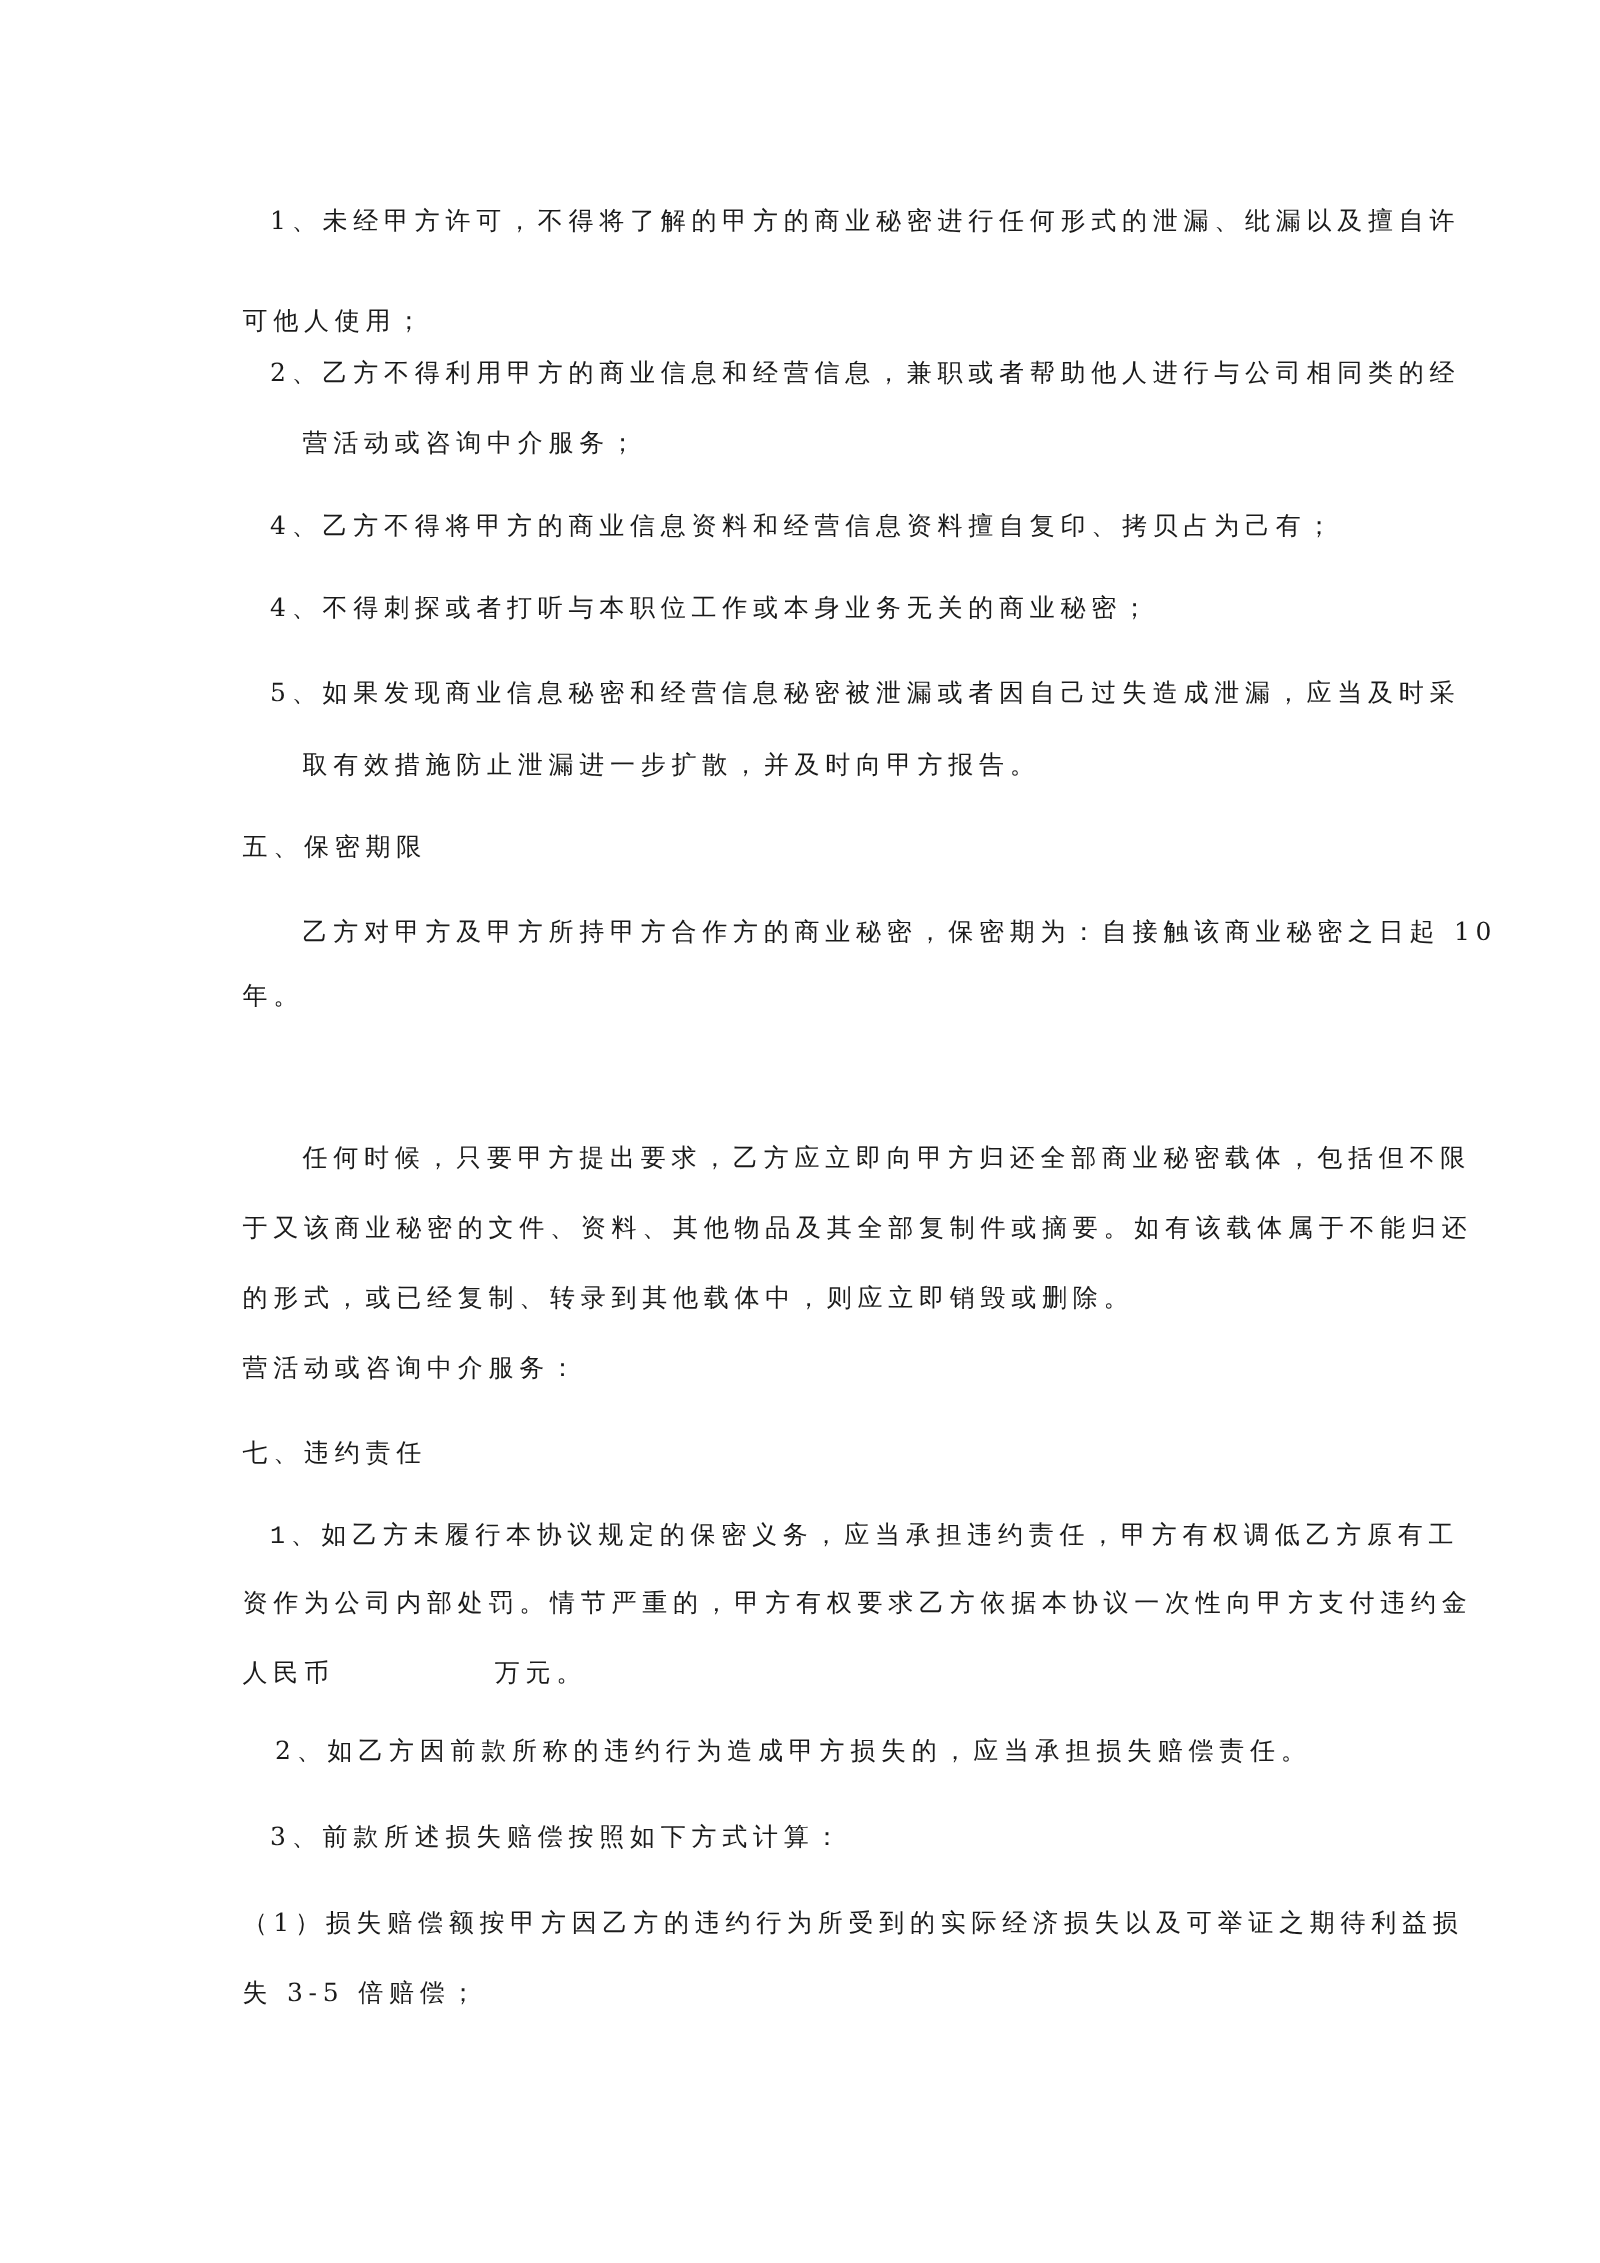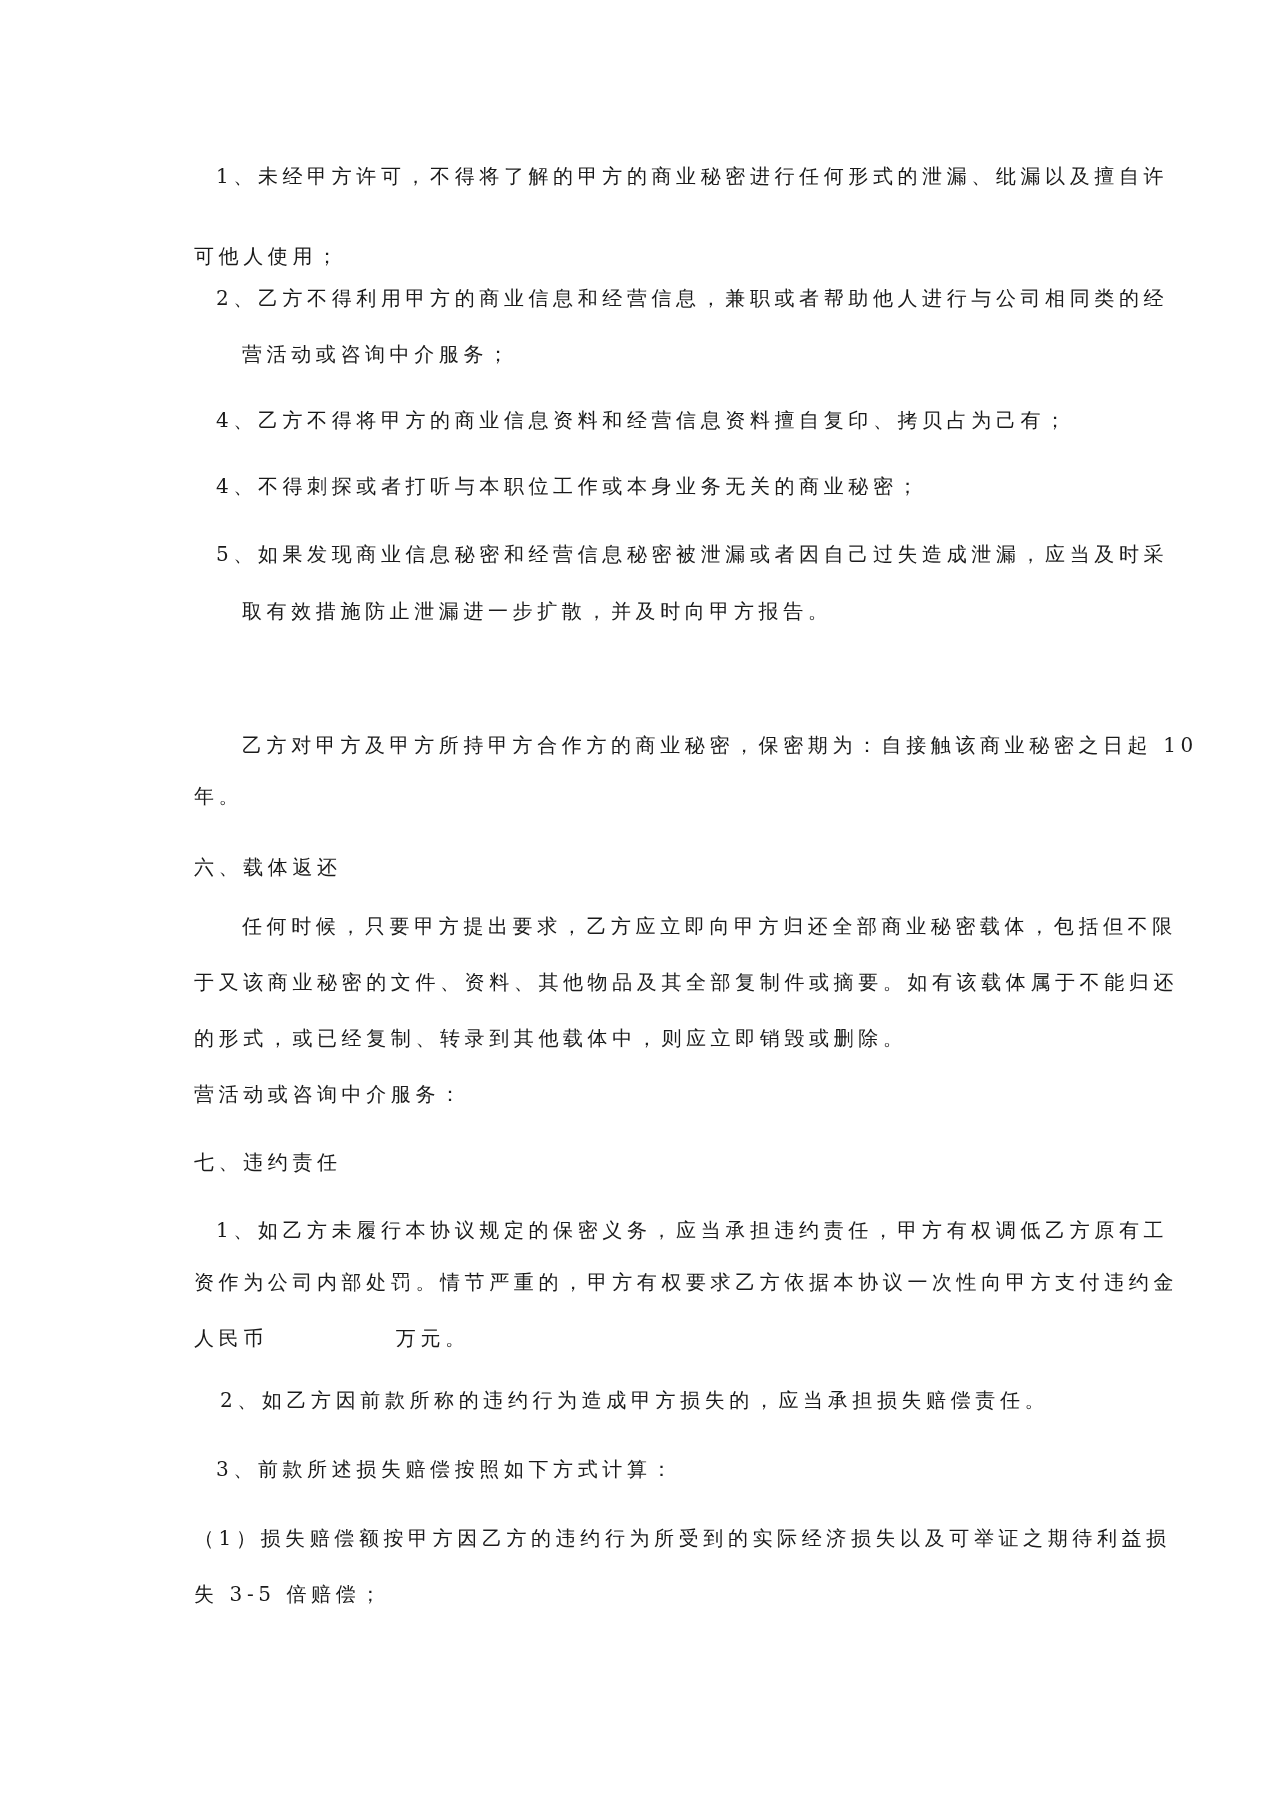--- a/index.html
+++ b/index.html
@@ -43,32 +43,32 @@
 <div class="page">
   <div class="line" style="left:216px; top:162px;">1、未经甲方许可，不得将了解的甲方的商业秘密进行任何形式的泄漏、纰漏以及擅自许</div>
   <div class="line" style="left:194px; top:218px;margin-top:24px;">可他人使用；</div>
   <div class="line" style="left:216px; top:284px;">2、乙方不得利用甲方的商业信息和经营信息，兼职或者帮助他人进行与公司相同类的经</div>
   <div class="line" style="left:242px; top:340px;">营活动或咨询中介服务；</div>
   <div class="line" style="left:216px; top:406px;">4、乙方不得将甲方的商业信息资料和经营信息资料擅自复印、拷贝占为己有；</div>
   <div class="line" style="left:216px; top:472px;">4、不得刺探或者打听与本职位工作或本身业务无关的商业秘密；</div>
   <div class="line" style="left:216px; top:540px;">5、如果发现商业信息秘密和经营信息秘密被泄漏或者因自己过失造成泄漏，应当及时采</div>
   <div class="line" style="left:242px; top:597px;">取有效措施防止泄漏进一步扩散，并及时向甲方报告。</div>
 
+  <div class="line" style="left:194px; top:663px;">五、保密期限</div>
   <div class="line" style="left:242px; top:731px;">乙方对甲方及甲方所持甲方合作方的商业秘密，保密期为：自接触该商业秘密之日起 10</div>
   <div class="line" style="left:194px; top:782px;">年。</div>
 
-  <div class="line" style="left:194px; top:853px;">六、载体返还</div>
   <div class="line" style="left:242px; top:912px;">任何时候，只要甲方提出要求，乙方应立即向甲方归还全部商业秘密载体，包括但不限</div>
   <div class="line" style="left:194px; top:968px;">于又该商业秘密的文件、资料、其他物品及其全部复制件或摘要。如有该载体属于不能归还</div>
   <div class="line" style="left:194px; top:1024px;">的形式，或已经复制、转录到其他载体中，则应立即销毁或删除。</div>
 
   <div class="line" style="left:194px; top:1080px;">营活动或咨询中介服务：</div>
 
   <div class="line" style="left:194px; top:1148px;">七、违约责任</div>
-  <div class="line" style="left:216px; top:1216px;">1、如乙方未履行本协议规定的保密义务，应当承担违约责任，甲方有权调低乙方原有工</div>
+  <div class="line" style="left:216px; top:1216px;font-family:Liberation Mono, monospace;">1、如乙方未履行本协议规定的保密义务，应当承担违约责任，甲方有权调低乙方原有工</div>
   <div class="line" style="left:194px; top:1268px;">资作为公司内部处罚。情节严重的，甲方有权要求乙方依据本协议一次性向甲方支付违约金</div>
   <div class="line" style="left:194px; top:1324px;">
     <span>人民币</span><span class="gap"></span><span>万元。</span>
   </div>
   <div class="line" style="left:220px; top:1386px;">2、如乙方因前款所称的违约行为造成甲方损失的，应当承担损失赔偿责任。</div>
   <div class="line" style="left:216px; top:1455px;">3、前款所述损失赔偿按照如下方式计算：</div>
   <div class="line" style="left:194px; top:1524px;">（1）损失赔偿额按甲方因乙方的违约行为所受到的实际经济损失以及可举证之期待利益损</div>
   <div class="line" style="left:194px; top:1580px;">失 3-5 倍赔偿；</div>
 </div>
 

